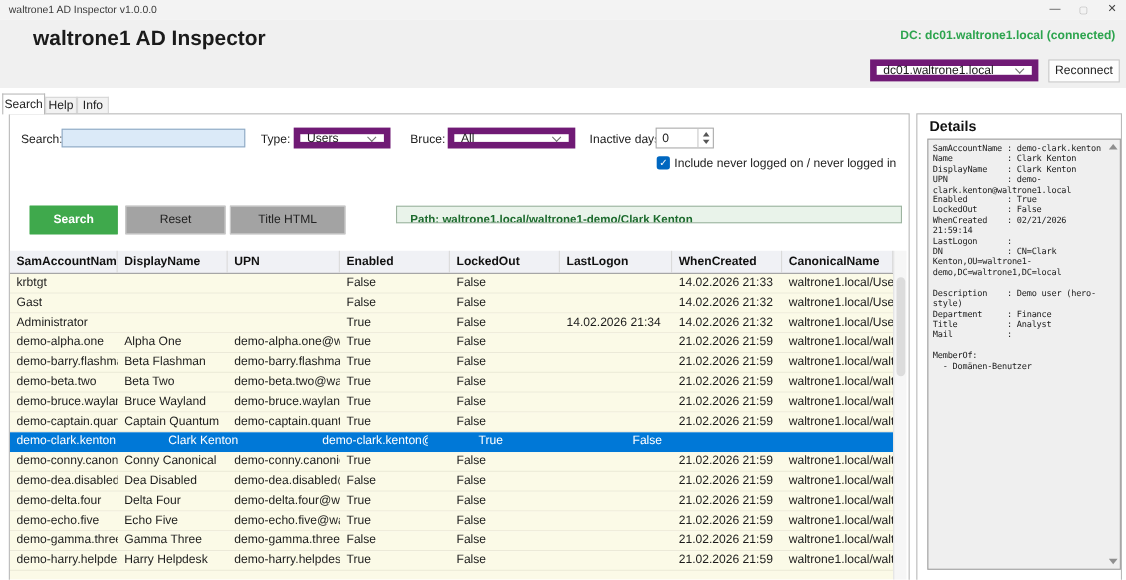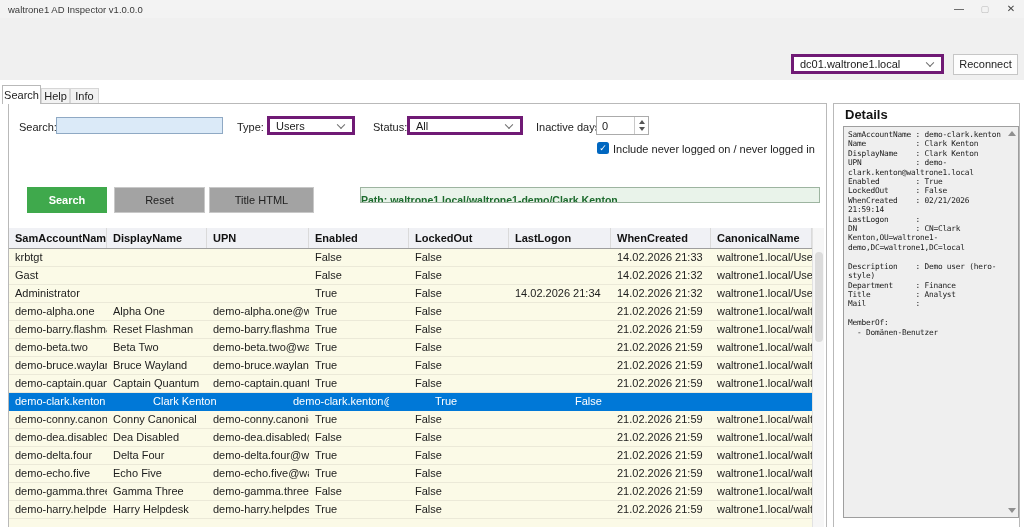--- a/index.html
+++ b/index.html
@@ -12,21 +12,21 @@
   .win-btn { position:absolute; top:0; width:26px; height:18px; text-align:center; line-height:18px; font-size:10px; color:#444; cursor:default; }
   #btn-min { right:52px; }
   #btn-max { right:26px; color:#b9b9b9; font-size:9px; }
   #btn-close { right:0; font-size:10px; }
 
   
   #header { position:absolute; left:0; top:18px; width:1024px; height:62px; background:#f0f0f0; }
   #app-title { position:absolute; left:30px; top:7px; font-size:19px; font-weight:bold; color:#1b1b1b; }
   #app-subtitle { position:absolute; left:30px; top:36px; font-size:11px; color:#6f6f6f; }
   #dc-status { position:absolute; right:10px; top:8px; font-size:11px; font-weight:bold; color:#2da44e; }
-  .select { position:absolute; background:#ffffff; border:3px solid #701a75; font-size:11px; color:#1a1a1a;text-decoration:underline; }
+  .select { position:absolute; background:#ffffff; border:6px solid #701a75; font-size:11px; color:#1a1a1a;text-decoration:underline; }
   .select .sel-value { position:absolute; left:6px; top:50%; transform:translateY(-50%); white-space:nowrap; }
   .chev { position:absolute; right:8px; top:50%; width:6px; height:6px; border-right:1.4px solid #6e6e6e; border-bottom:1.4px solid #6e6e6e; transform:translateY(-70%) rotate(45deg); }
   #dc-select { left:791px; top:36px; width:153px; height:20px; }
   #reconnect-btn { position:absolute; left:953px; top:36px; width:65px; height:21px; background:#fdfdfd; border:1px solid #c6c6c6; font-size:11px; color:#222; text-align:center; line-height:19px; }
 
   
   .tab { position:absolute; font-size:11px; text-align:center; color:#222; }
   #tab-search { left:2px; top:85px; width:39px; height:19px; background:#ffffff; border:1px solid #b9b9b9; border-bottom:none; line-height:18px; z-index:3; }
   #tab-help { left:41px; top:88px; width:29px; height:15px; background:#f2f2f2; border:1px solid #d6d6d6; border-bottom:none; line-height:14px; }
   #tab-info { left:70px; top:88px; width:29px; height:15px; background:#f2f2f2; border:1px solid #d6d6d6; border-bottom:none; line-height:14px; }
@@ -54,21 +54,21 @@
 
   
   #include-checkbox { position:absolute; left:597px; top:142px; width:12px; height:12px; background:#0067c0; border-radius:2.5px; color:#fff; font-size:9px; line-height:12px; text-align:center; }
   #include-label { left:613px; top:143px; }
 
   
   .btn { position:absolute; top:187px; height:26px; background:#a3a3a3; border:1px solid #c8c8c8; font-size:11px; color:#222; text-align:center; line-height:24px; }
   #search-btn { left:27px; width:80px; background:#3fa94c; border:1px solid #3fa94c; color:#fff; font-weight:bold; }
   #reset-btn { left:114px; width:91px; }
   #export-btn { left:209px; width:105px; }
-  #path-box { position:absolute; left:360px; top:187px; width:460px; height:16px; background:#e9f3ea; border:1px solid #9db4a0; font-size:10.5px; font-weight:bold; color:#1d6b2e; line-height:25px; padding-left:0; white-space:nowrap; overflow:hidden; }
+  #path-box { position:absolute; left:360px; top:187px; width:460px; height:16px; background:#e9f3ea; border:1px solid #9db4a0; font-size:10.5px; font-weight:bold; color:#1d6b2e; line-height:25px; padding-left:12px; white-space:nowrap; overflow:hidden; }
 
   
   #table { position:absolute; left:9px; top:228px; width:803px; }
   .thead { display:grid; grid-template-columns:98px 100px 102px 100px 100px 102px 100px 101px; height:21px; background:#f0f1f5; border-bottom:1px solid #9e9e9e; }
   .th { font-size:11px; font-weight:bold; color:#111; line-height:20px; padding-left:6px; border-right:1px solid #dadada; white-space:nowrap; overflow:hidden; }
   .tbody { height:278px; overflow:hidden; }
   .tr { display:grid; grid-template-columns:98px 100px 102px 100px 100px 102px 100px 101px; height:18px; background:#fbfae7; border-bottom:1px solid #ebe9d8; }
   .tr.selected { background:#0078d7; border-bottom-color:#0078d7;gap:40px; }
   .tr.selected .td { color:#ffffff; }
   .td { font-size:11px; color:#1c1c1c; line-height:17px; padding-left:6px; white-space:nowrap; overflow:hidden; }
@@ -90,20 +90,22 @@
 <body>
 
 <div id="titlebar">
   <span class="title-text">waltrone1 AD Inspector v1.0.0.0</span>
   <span class="win-btn" id="btn-min">—</span>
   <span class="win-btn" id="btn-max">▢</span>
   <span class="win-btn" id="btn-close">✕</span>
 </div>
 
 <div id="header">
+  <div id="app-title">waltrone1 AD Inspector</div>
+  <div id="dc-status">DC: dc01.waltrone1.local (connected)</div>
   <div class="select" id="dc-select">
     <span class="sel-value">dc01.waltrone1.local</span>
     <span class="chev"></span>
   </div>
   <div id="reconnect-btn">Reconnect</div>
 </div>
 
 <div class="tab" id="tab-search">Search</div>
 <div class="tab" id="tab-help">Help</div>
 <div class="tab" id="tab-info">Info</div>
@@ -111,21 +113,21 @@
 <div class="groupbox" id="left-group"></div>
 <div class="groupbox" id="right-group"></div>
 
 <span class="flabel" id="search-label">Search:</span>
 <input id="search-input" value="" style="">
 <span class="flabel" id="type-label">Type:</span>
 <div class="select" id="type-select">
   <span class="sel-value">Users</span>
   <span class="chev"></span>
 </div>
-<span class="flabel" id="status-label">Status:</span>
+<span class="flabel" id="status-label">Bruce:</span>
 <div class="select" id="status-select">
   <span class="sel-value">All</span>
   <span class="chev"></span>
 </div>
 <span class="flabel" id="inactive-label">Inactive days:</span>
 <div id="inactive-spinner">
   <span class="spin-val">0</span>
   <span class="spin-arrows">
     <span class="spin-up"></span>
     <span class="spin-down"></span>
@@ -186,21 +188,21 @@
         <div class="td">Alpha One</div>
         <div class="td">demo-alpha.one@walt...</div>
         <div class="td">True</div>
         <div class="td">False</div>
         <div class="td"></div>
         <div class="td">21.02.2026 21:59</div>
         <div class="td">waltrone1.local/waltro...</div>
       </div>
       <div class="tr">
         <div class="td">demo-barry.flashman</div>
-        <div class="td">Reset Flashman</div>
+        <div class="td">Beta Flashman</div>
         <div class="td">demo-barry.flashman...</div>
         <div class="td">True</div>
         <div class="td">False</div>
         <div class="td"></div>
         <div class="td">21.02.2026 21:59</div>
         <div class="td">waltrone1.local/waltro...</div>
       </div>
       <div class="tr">
         <div class="td">demo-beta.two</div>
         <div class="td">Beta Two</div>

